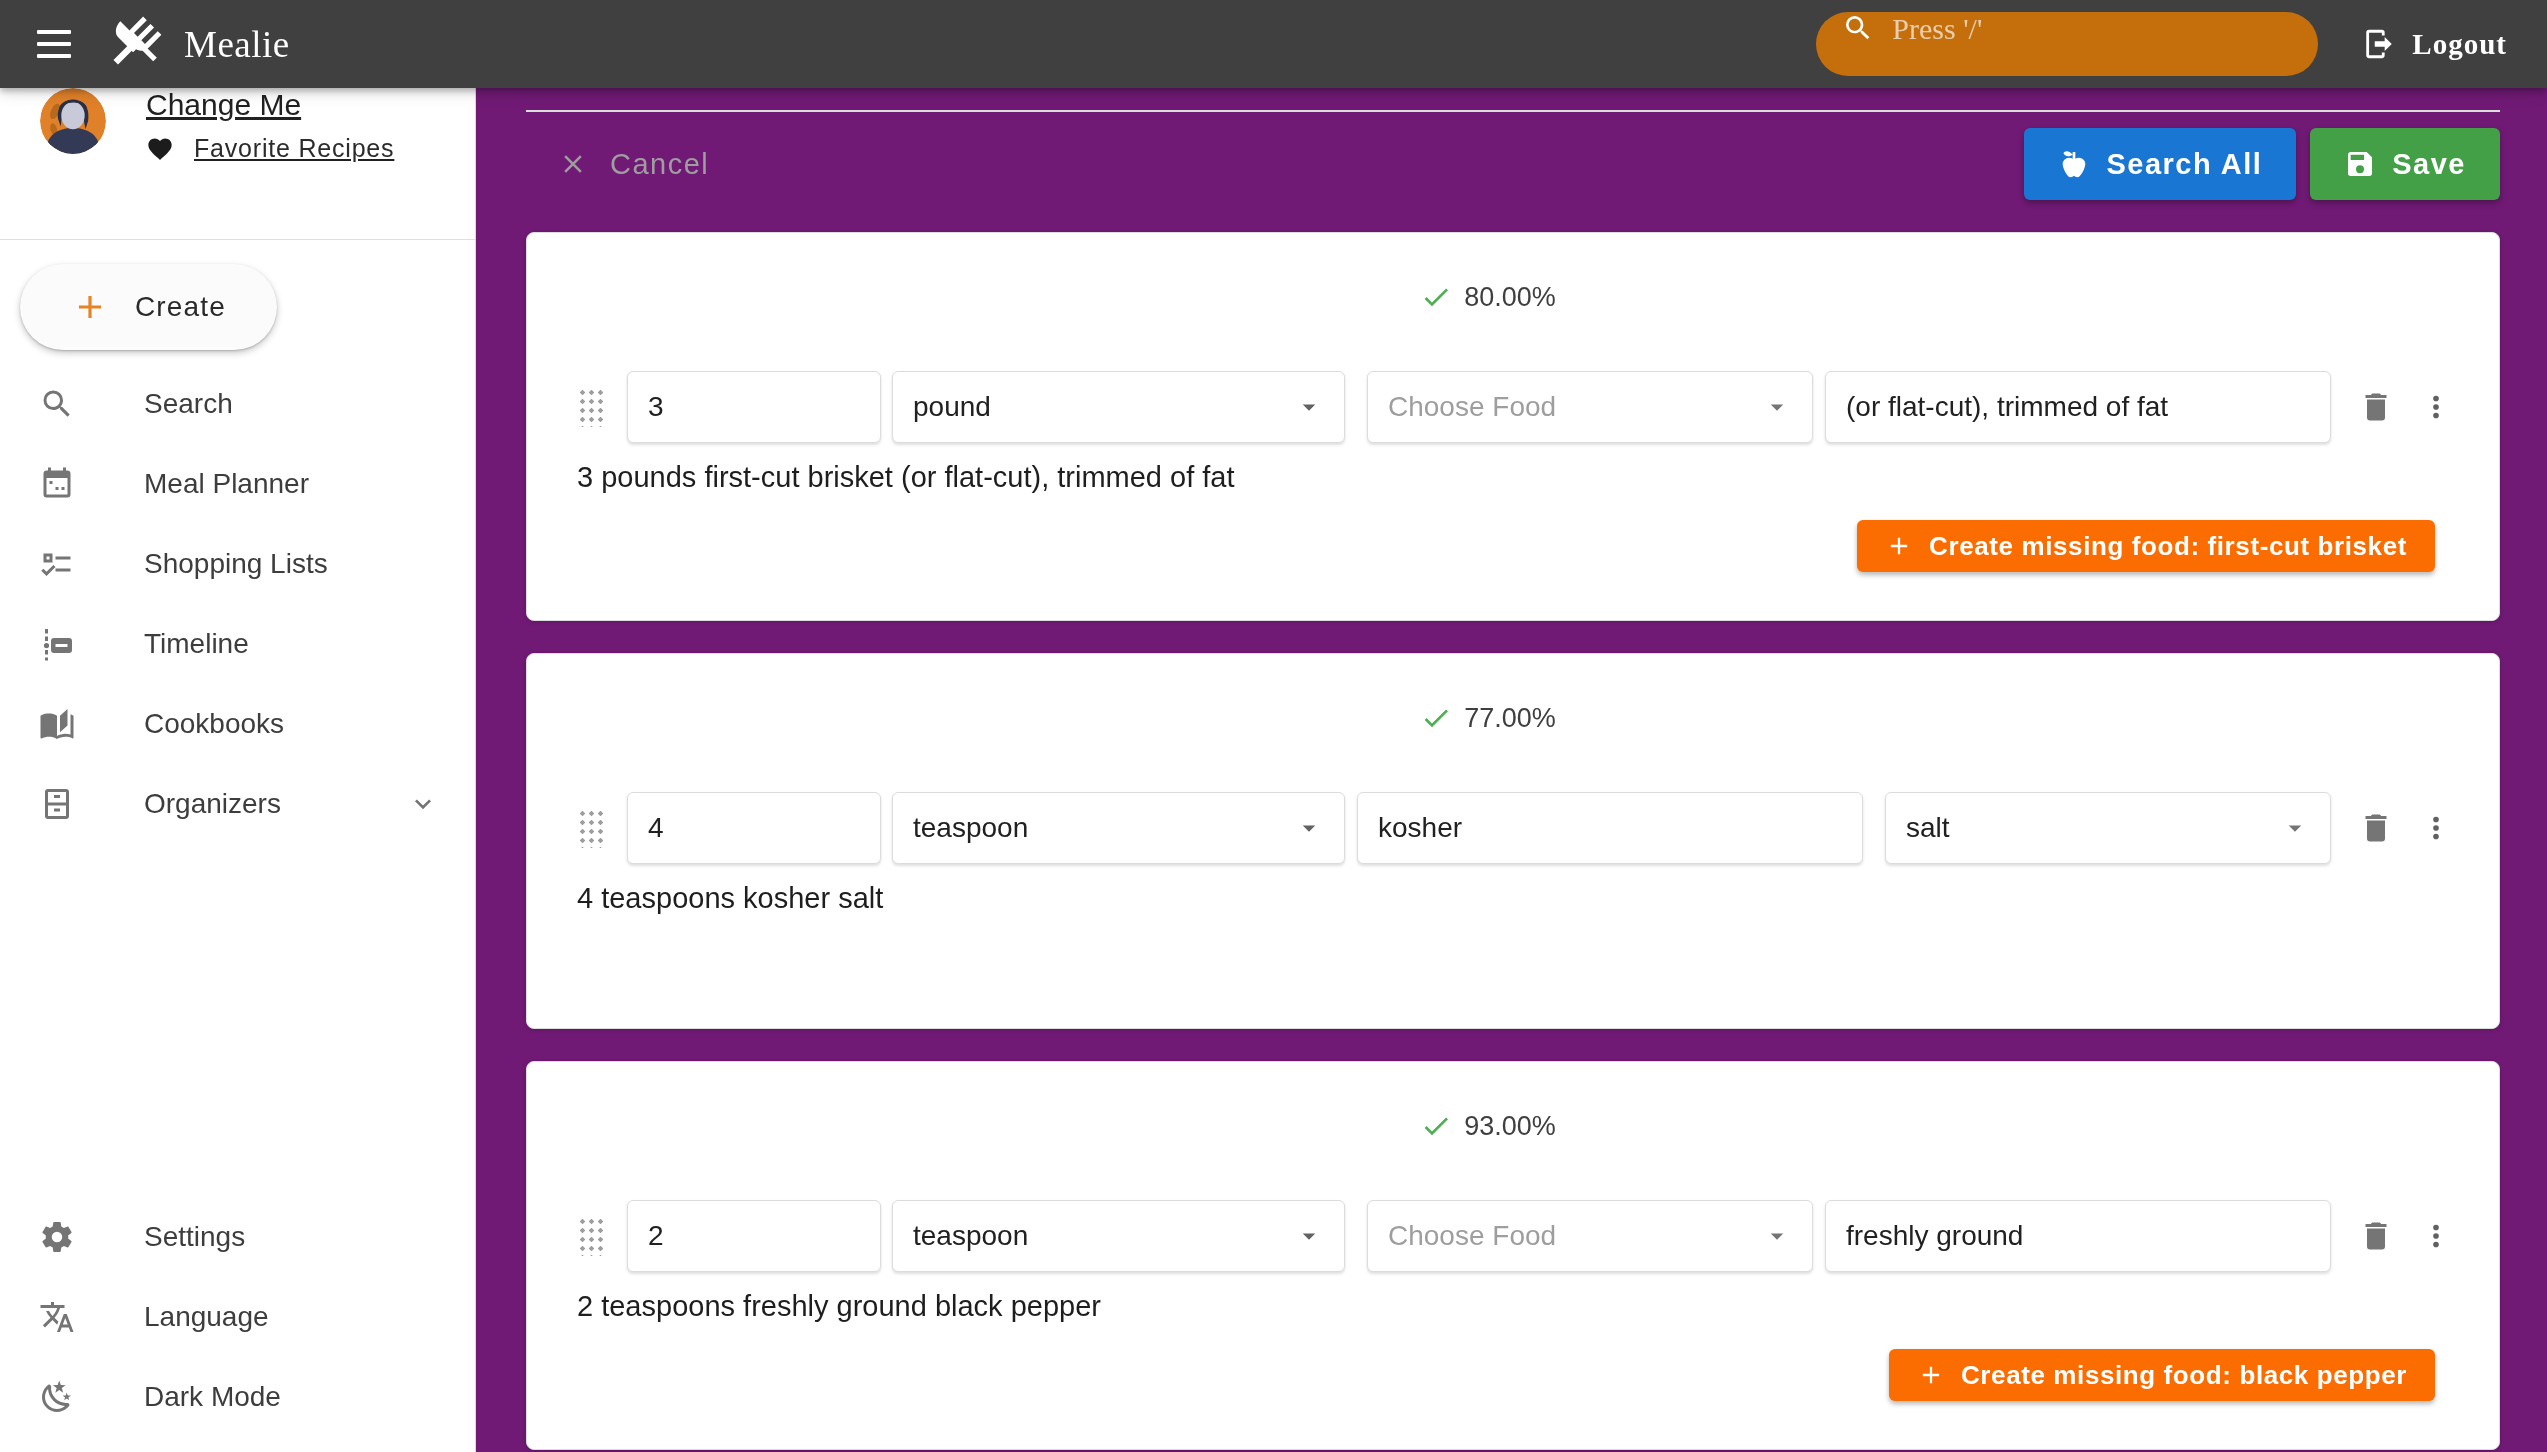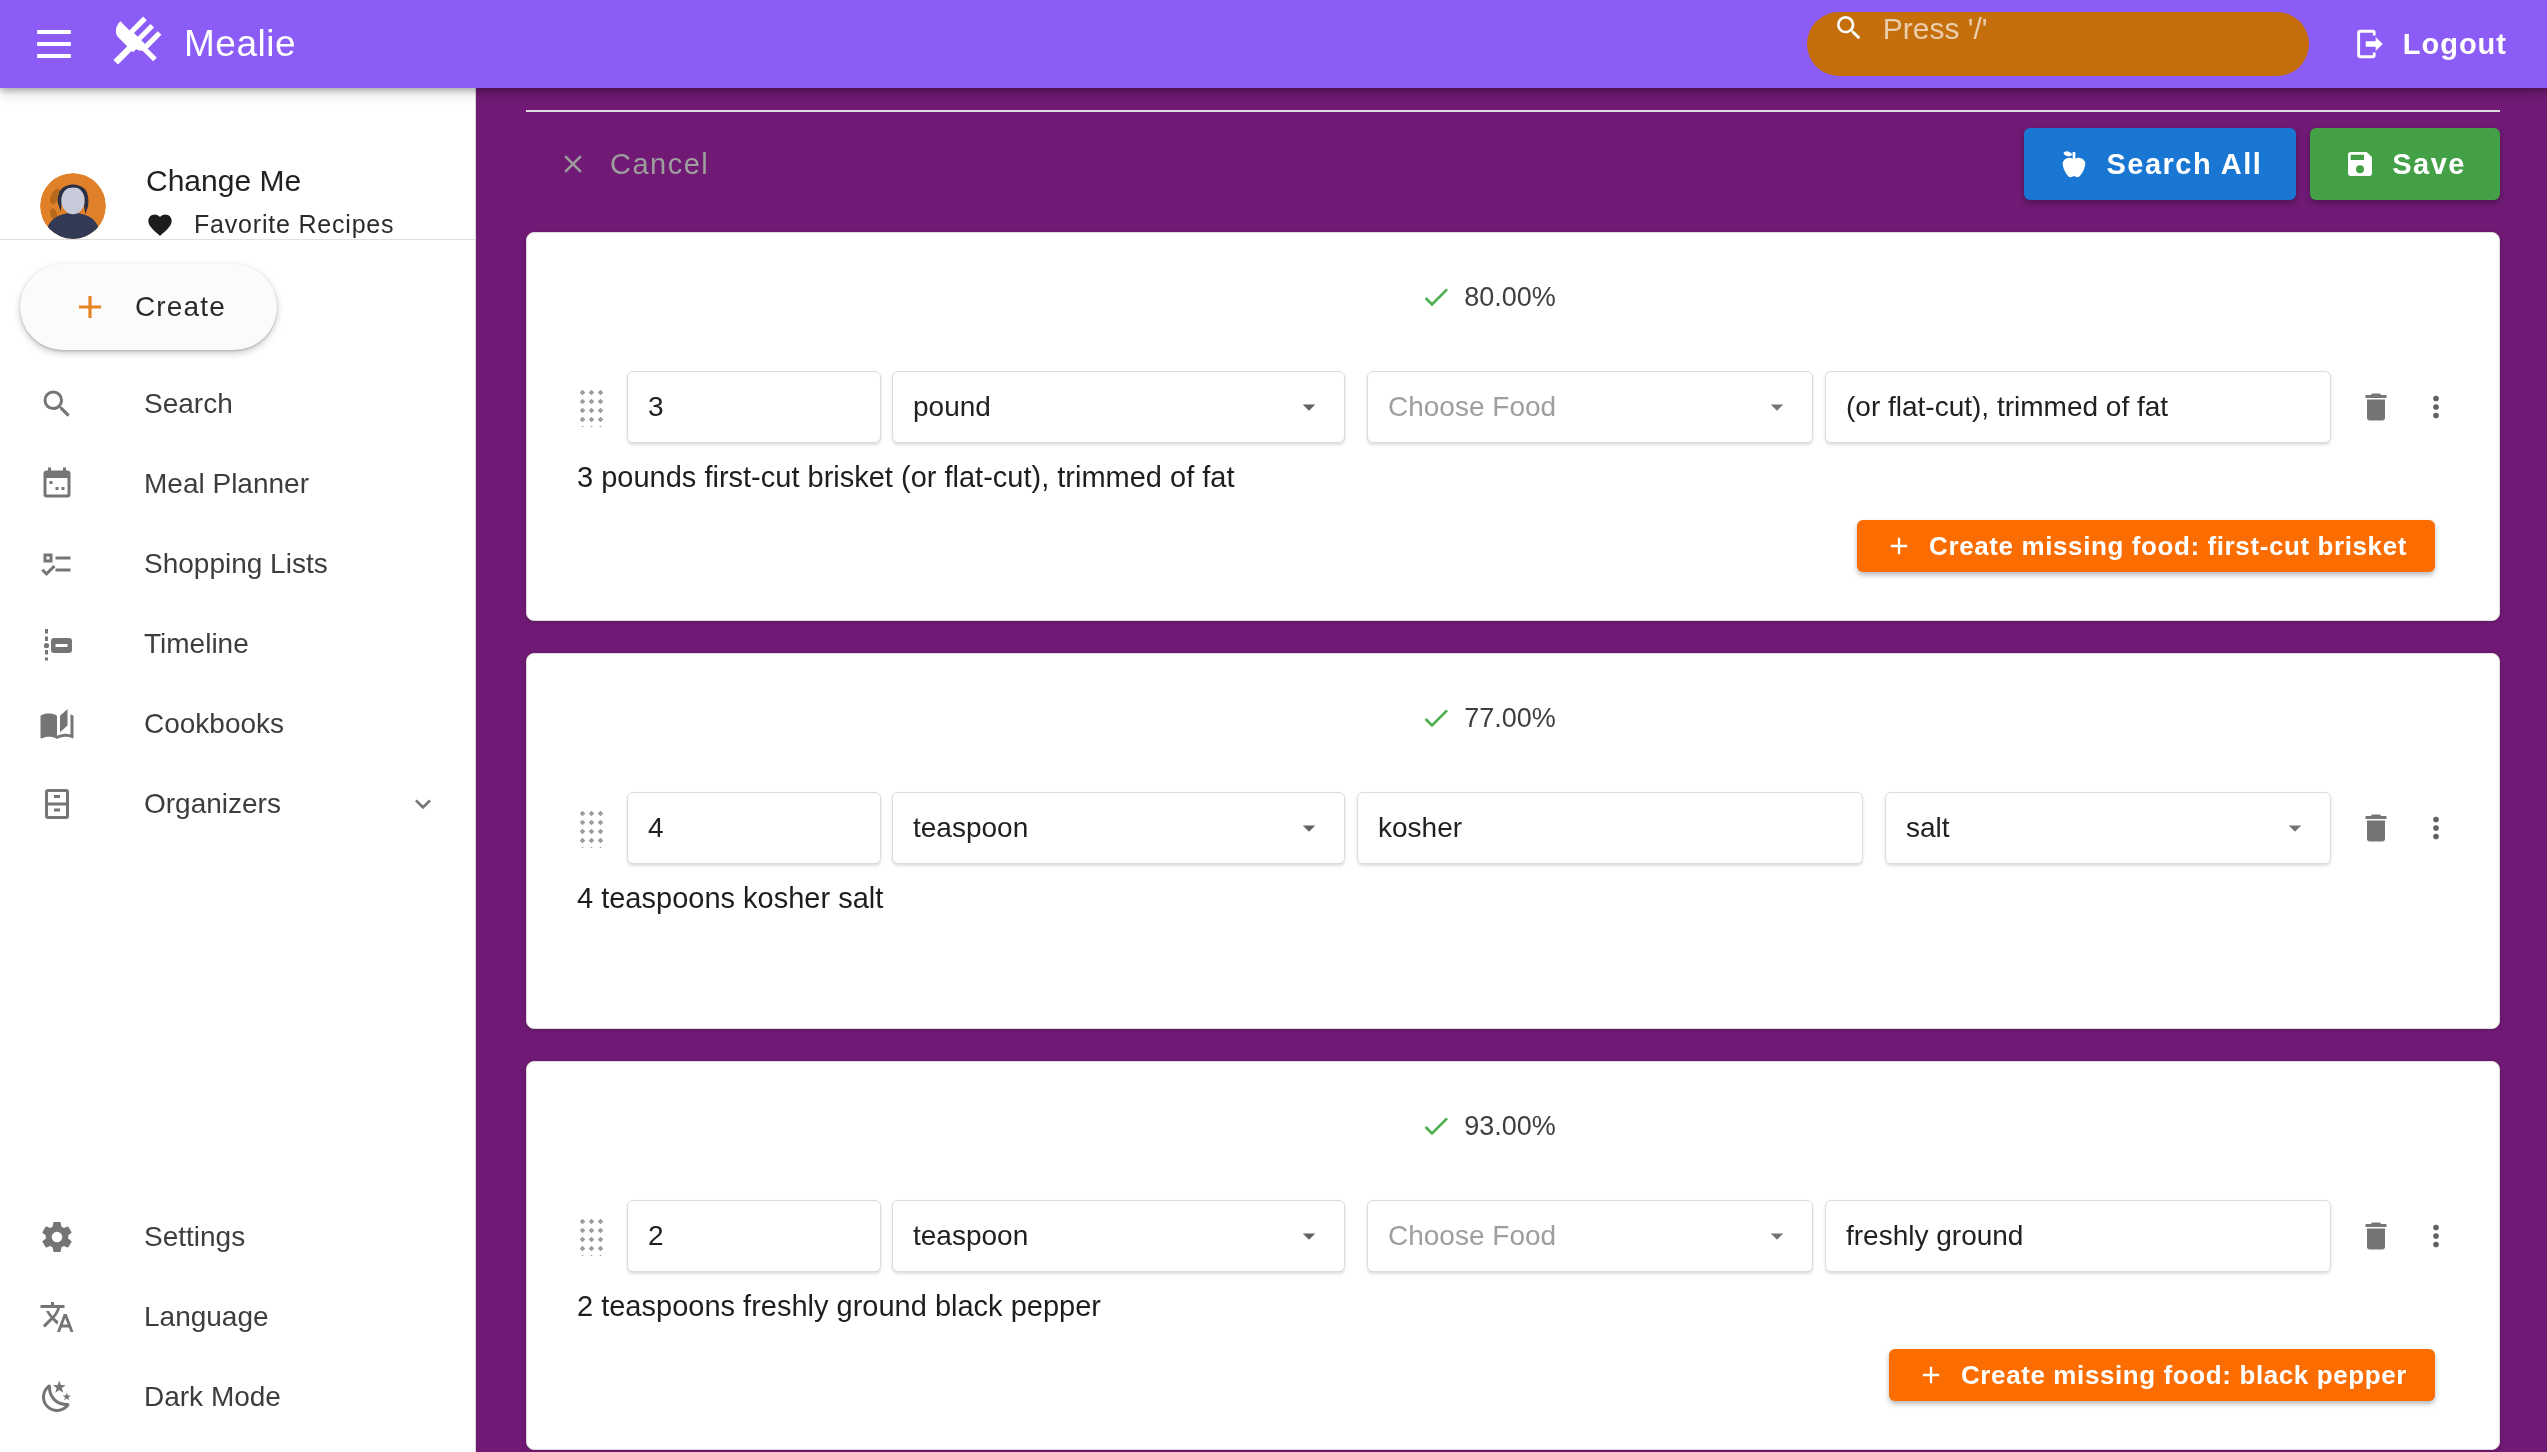--- a/index.html
+++ b/index.html
@@ -1,42 +1,42 @@
 <!DOCTYPE html>
 <html><head>
 <meta charset="utf-8">
 <style>
   * { margin:0; padding:0; box-sizing:border-box; }
   html,body { width:2547px; height:1453px; overflow:hidden; background:#fff;
               font-family:"Liberation Sans", sans-serif; color:#212121; }
 
   
-  .appbar { position:relative; z-index:10; height:88px; background:#8b5cf6; display:flex; align-items:center;
-            padding:0 40px 0 22px; box-shadow:0 3px 6px rgba(0,0,0,0.25), 0 6px 14px rgba(0,0,0,0.12); }
+  .appbar { position:relative; z-index:10; height:88px; background:#404040; display:flex; align-items:center;
+            padding:0 40px 0 22px; box-shadow:0 3px 6px rgba(0,0,0,0.25), 0 6px 14px rgba(0,0,0,0.12);font-family:Liberation Serif, serif; }
   .menu-btn { width:64px; height:64px; border:none; background:transparent; cursor:pointer;
               display:flex; flex-direction:column; justify-content:center; gap:8px; align-items:center; }
   .menu-btn span { display:block; width:34px; height:4px; background:#fff; border-radius:1px; }
   .logo { width:64px; height:64px; margin-left:16px; display:flex; align-items:center; justify-content:center; }
   .app-title { color:#fff; font-size:37px; font-weight:500; margin-left:18px; letter-spacing:0.5px; }
   .appbar-spacer { flex:1; }
   .search-pill { width:502px; height:64px; border-radius:32px; background:#C56F0C; display:flex;
                  align-items:flex-start; padding:0 26px; margin-right:44px; }
   .search-pill input { flex:1; border:none; outline:none; background:transparent; color:#fff;
                        font-size:30px; font-family:inherit; margin-left:18px; }
   .search-pill input::placeholder { color:rgba(255,255,255,0.65); }
   .logout-btn { display:flex; align-items:center; gap:16px; background:transparent; border:none; cursor:pointer;
                 color:#fff; font-size:29px; font-weight:600; letter-spacing:1px; font-family:inherit; }
 
   
   .content { display:flex; height:1365px; }
   .sidebar { width:476px; background:#fff; border-right:1px solid #dadada; display:flex; flex-direction:column; }
   .main { flex:1; padding:0 47px 0 50px; background:#701a75; overflow:hidden; }
 
   
-  .user-section { height:151px; display:flex; align-items:flex-end; padding:0 0 0 40px; }
+  .user-section { height:151px; display:flex; align-items:flex-start; padding:0 0 0 40px;text-decoration:underline; }
   .avatar { width:66px; height:66px; border-radius:50%; overflow:hidden; flex:0 0 66px; }
   .user-info { margin-left:40px; }
   .user-name { font-size:30px; color:#212121; }
   .fav-row { display:flex; align-items:center; gap:20px; margin-top:12px; cursor:pointer; }
   .fav-row span.lbl { font-size:25px; font-weight:500; letter-spacing:0.8px; color:#2b2b2b; }
   .sidebar-divider { height:1px; background:#e0e0e0; }
   .create-btn { margin:24px 0 14px 20px; width:257px; height:86px; border:none; border-radius:44px;
                 background:#fbfbfb; box-shadow:0 3px 7px rgba(0,0,0,0.22), 0 1px 2px rgba(0,0,0,0.18);
                 display:flex; align-items:center; justify-content:center; gap:26px; cursor:pointer;
                 font-family:inherit; font-size:28px; font-weight:500; letter-spacing:1.2px; color:#2a2a2a; }

